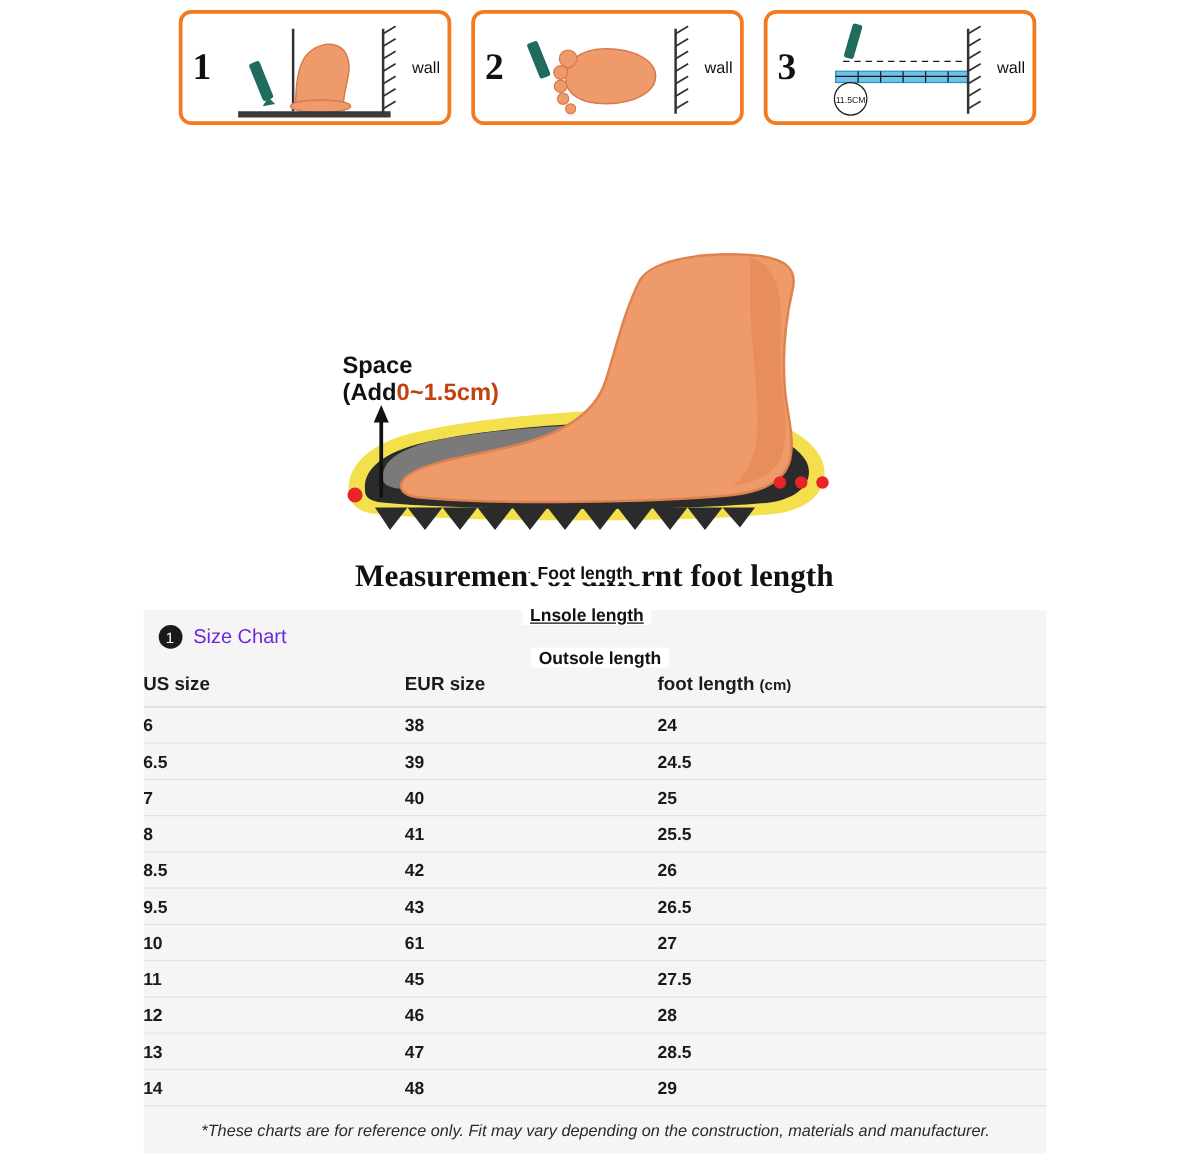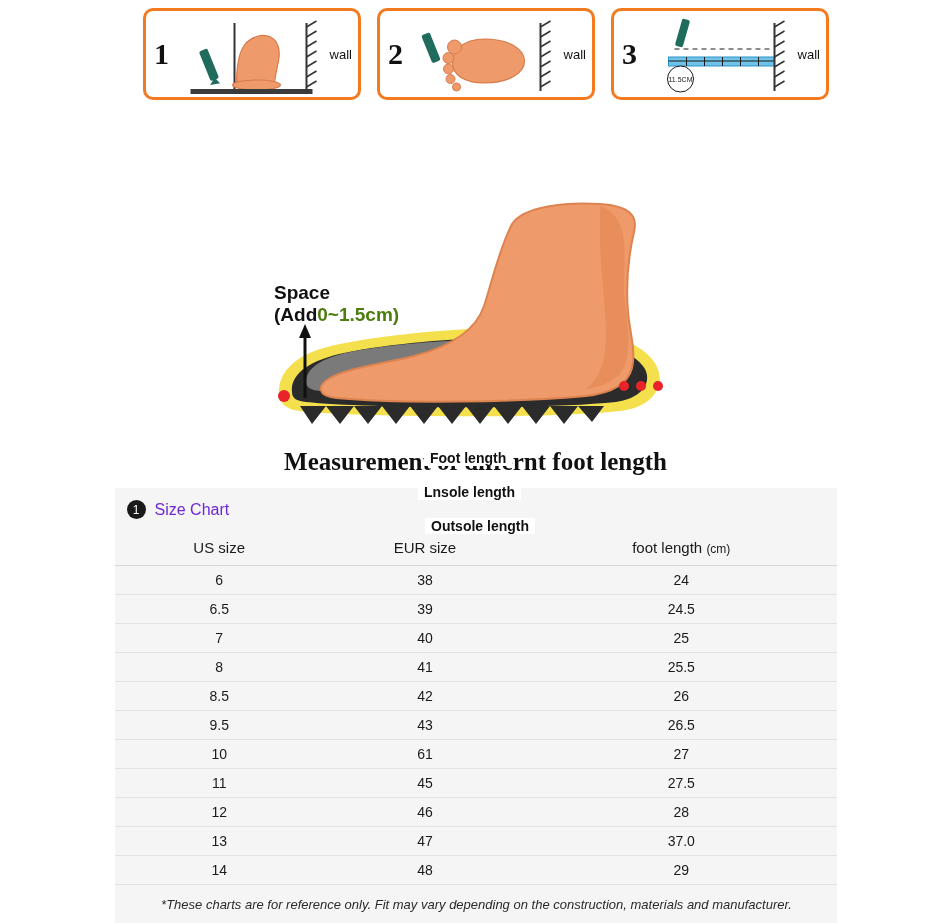--- a/index.html
+++ b/index.html
@@ -67,21 +67,21 @@
   .space-label {
     position: absolute;
     left: 274px;
     top: 176px;
     font-size: 19px;
     font-weight: bold;
     line-height: 1.15;
     color: #111;
   }
   .space-label .red {
-    color: #4d7c0f;
+    color: #c2410c;
   }
   .caption {
     text-align: center;
     font-size: 25px;
     font-weight: bold;
     color: #111;
     margin-top: 2px;
     font-family: "Liberation Serif", serif;
   }
   .measure-label {
@@ -123,23 +123,23 @@
     color: #6d28d9;
   }
   table.size-table {
     width: 100%;
     border-collapse: collapse;
     font-size: 14px;
     color: #1a1a1a;
   }
   table.size-table th,
   table.size-table td {
-    text-align: center;
+    text-align: left;
     padding: 6px 0;
-    font-weight: normal;
+    font-weight: bold;
     border-bottom: 1px solid #e2e2e2;
   }
   table.size-table thead th {
     font-size: 15px;
     padding: 8px 0 9px 0;
     border-bottom: 1px solid #d8d8d8;
   }
   table.size-table th:nth-child(1),
   table.size-table td:nth-child(1) { width: 29%; }
   table.size-table th:nth-child(2),
@@ -302,21 +302,21 @@
   </svg>
 
   <div class="space-label">
     <div>Space</div>
     <div>
       <span>(Add</span><span class="red">0~1.5cm)</span>
     </div>
   </div>
 
   <div class="measure-label" style="left:424px; top:344px;">Foot length</div>
-  <div class="measure-label" style="left:418px; top:378px;">Lnsole length</div>
+  <div class="measure-label" style="left:418px; top:378px;text-decoration:underline;">Lnsole length</div>
   <div class="measure-label" style="left:415px; top:412px;margin-left:10px;">Outsole length</div>
 </div>
 
 <div class="caption">Measurement of differnt foot length</div>
 
 <div class="chart-wrap">
   <div class="chart-head">
     <span class="circle-num">1</span>
     <span class="chart-title">Size Chart</span>
   </div>
@@ -374,21 +374,21 @@
           <td>27.5</td>
         </tr>
         <tr>
           <td>12</td>
           <td>46</td>
           <td>28</td>
         </tr>
         <tr>
           <td>13</td>
           <td>47</td>
-          <td>37.0</td>
+          <td>28.5</td>
         </tr>
         <tr>
           <td>14</td>
           <td>48</td>
           <td>29</td>
         </tr>
       </tbody>
   </table>
 
   <div class="footnote">*These charts are for reference only. Fit may vary depending on the construction, materials and manufacturer.</div>

